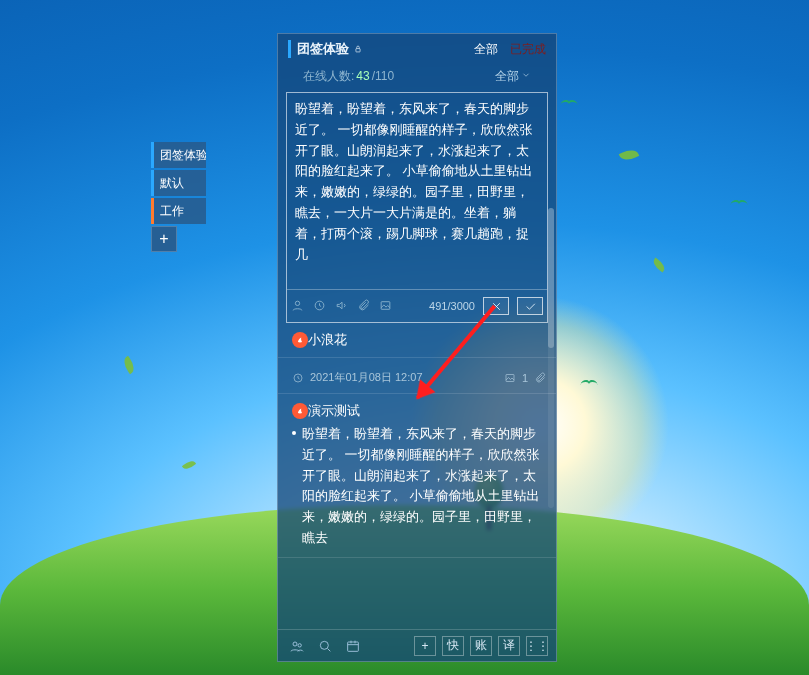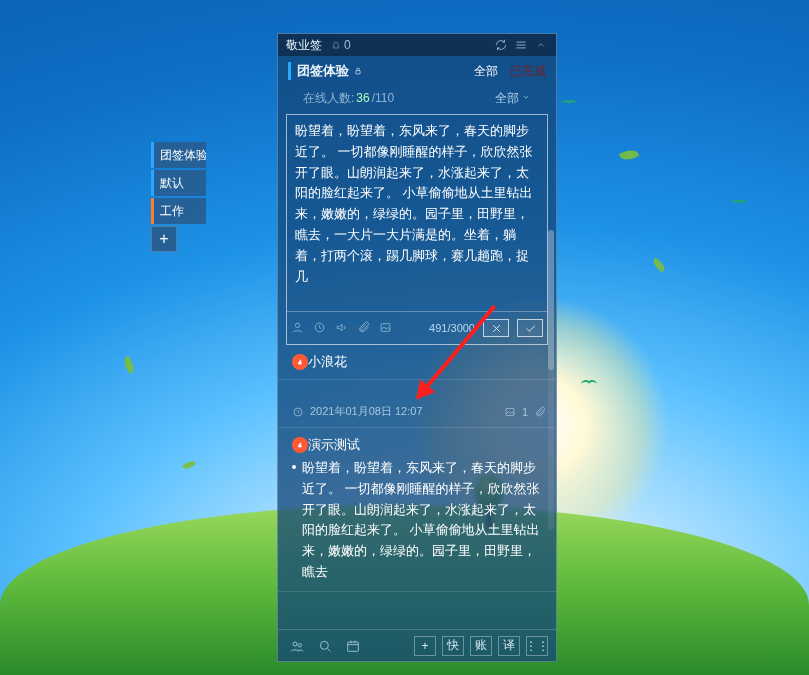--- a/index.html
+++ b/index.html
@@ -71,21 +71,21 @@
   .note-edit .bar .btn{width:26px;height:18px;border:1px solid rgba(255,255,255,.7);display:flex;align-items:center;justify-content:center;color:#eaf6ff;cursor:pointer;background:rgba(255,255,255,.05)}
   .note-edit .bar svg{width:13px;height:13px;stroke:currentColor;fill:none;stroke-width:1.6}
 
   
   .item{padding:8px 10px 8px 14px;border-bottom:1px solid rgba(255,255,255,.12)}
   .item .head{display:flex;align-items:center;gap:0;color:#fff}
   .badge{width:16px;height:16px;border-radius:50%;background:#ff5a36;display:flex;align-items:center;justify-content:center}
   .badge svg{width:10px;height:10px;fill:#fff}
   .item .title{font-size:13px}
   .item .title.strike{text-decoration:line-through;color:#cfe2ef}
-  .meta{display:flex;align-items:center;gap:6px;margin-top:16px;color:#a9c6da;font-size:11px}
+  .meta{display:flex;align-items:center;gap:6px;margin-top:4px;color:#a9c6da;font-size:11px}
   .meta svg{width:12px;height:12px;stroke:currentColor;fill:none;stroke-width:1.4}
   .body{margin-top:4px;color:#fff;font-size:13px;line-height:1.6;position:relative;padding-left:10px;word-break:break-all}
   .body .dot{position:absolute;left:0;top:7px;width:4px;height:4px;border-radius:50%;background:#fff}
 
   
   .footer{height:32px;display:flex;align-items:center;padding:0 8px;color:#9fc3de;border-top:1px solid rgba(255,255,255,.18);gap:6px}
   .ficon{width:22px;height:22px;display:flex;align-items:center;justify-content:center;cursor:pointer}
   .ficon svg{width:16px;height:16px;stroke:currentColor;fill:none;stroke-width:1.4}
   .sq{width:22px;height:20px;border:1px solid rgba(255,255,255,.35);display:flex;align-items:center;justify-content:center;font-size:12px;cursor:pointer;color:#d5e6f2}
   .footer .spacer{flex:1}
@@ -122,63 +122,37 @@
 
 <div class="side-tabs">
   <div class="tab">团签体验</div>
   <div class="tab">默认</div>
   <div class="tab alt">工作</div>
   <div class="add">+</div>
 </div>
 
 <div class="app">
 
-  <div class="titlebar">
-    <span class="name">敬业签</span>
-    <span class="bell">
-      <svg viewBox="0 0 24 24" width="12" height="12">
-          <path d="M6 18h12l-1.5-2V11a4.5 4.5 0 10-9 0v5L6 18z" stroke="currentColor" fill="none"></path>
-        </svg>
-      <span>0</span>
-    </span>
-    <span class="spacer"></span>
-    <span class="tbicon">
-        <svg viewBox="0 0 24 24">
-          <path d="M4 12a8 8 0 0114-5M20 12a8 8 0 01-14 5"></path>
-          <path d="M18 3v4h-4M6 21v-4h4"></path>
-        </svg>
-      </span>
-    <span class="tbicon">
-        <svg viewBox="0 0 24 24">
-          <path d="M4 7h16M4 12h16M4 17h16"></path>
-        </svg>
-      </span>
-    <span class="tbicon chev">
-        <svg viewBox="0 0 24 24">
-          <path d="M6 15l6-6 6 6"></path>
-        </svg>
-      </span>
-  </div>
 
   <div class="tabsrow">
     <div class="main-tab">
       <span>团签体验</span>
       <span class="chev"><svg viewBox="0 0 24 24">
             <rect x="7" y="11" width="10" height="8" rx="1"></rect>
             <path d="M9 11V8a3 3 0 016 0v3"></path>
           </svg></span>
     </div>
     <span class="spacer"></span>
     <span class="filter active">全部</span>
     <span class="filter">已完成</span>
   </div>
 
   <div class="statsrow">
     <span>在线人数:</span>
-    <span class="num">36</span>
+    <span class="num">43</span>
     <span>/</span>
     <span>110</span>
     <span class="spacer"></span>
     <span class="dd">
       <span>全部</span>
       <span class="chev"><svg viewBox="0 0 24 24">
             <path d="M6 9l6 6 6-6"></path>
           </svg></span>
     </span>
   </div>

